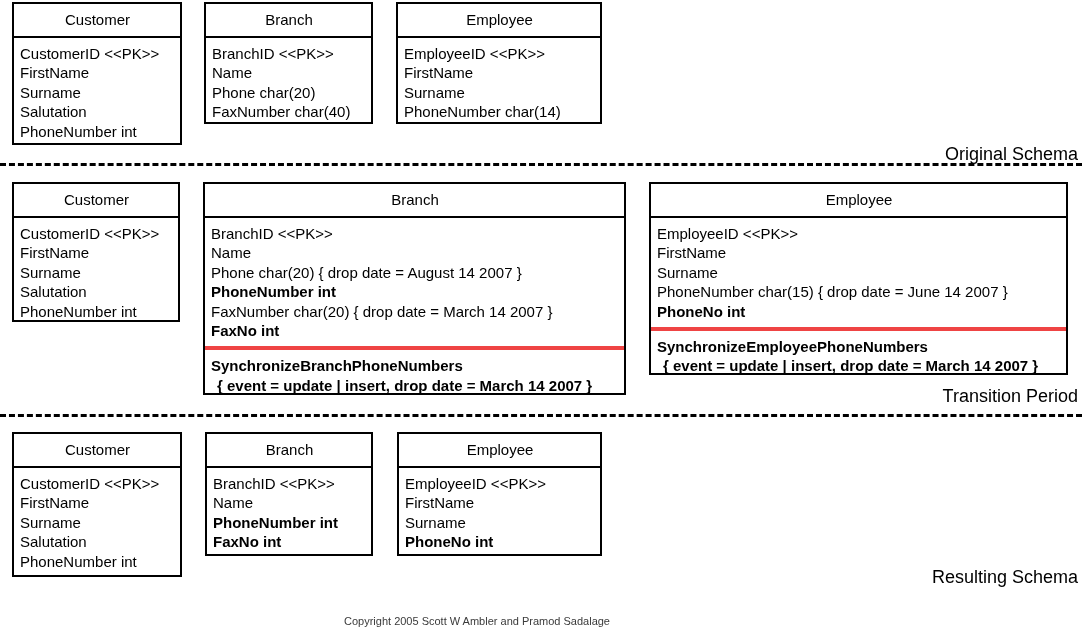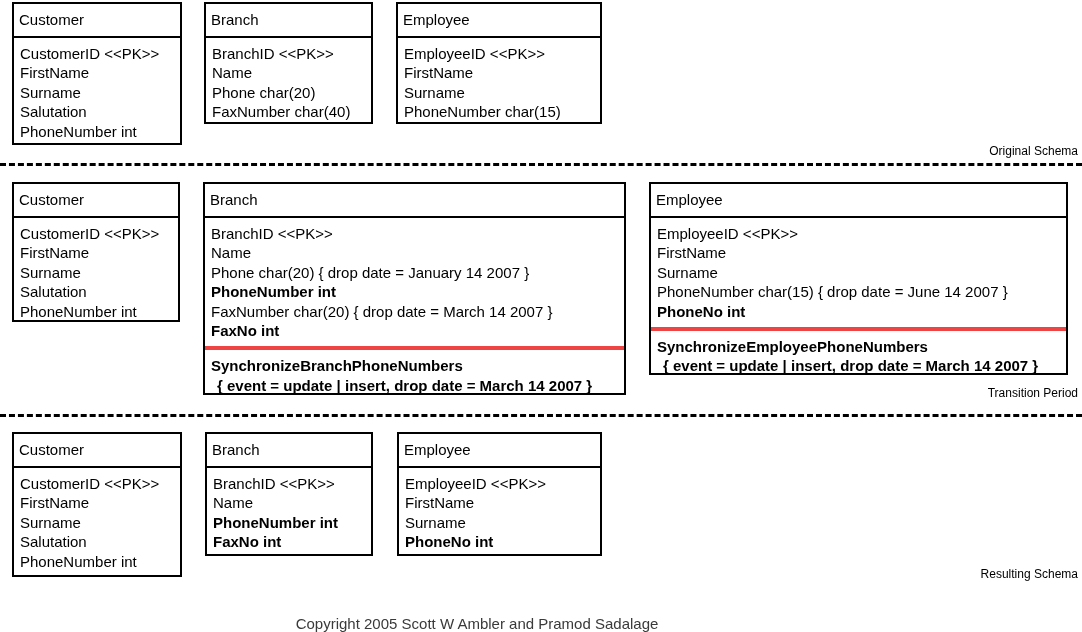--- a/index.html
+++ b/index.html
@@ -23,21 +23,21 @@
   
   .uml-box {
     position: absolute;
     box-sizing: border-box;
     border: 2px solid #000000;
     background: #ffffff;
   }
   .uml-title {
     box-sizing: border-box;
     border-bottom: 2px solid #000000;
-    text-align: left;
+    text-align: center;
     font-size: 15px;
     line-height: 1;
     padding: 8px 4px 9px 5px;
     white-space: nowrap;
   }
   .uml-compartment {
     box-sizing: border-box;
     padding: 6px 0 6px 6px;
   }
   .uml-compartment + .uml-compartment {
@@ -66,32 +66,32 @@
     position: absolute;
     left: 0;
     width: 1082px;
     height: 0;
     border-top: 3px dashed #000000;
   }
 
   
   .section-label {
     position: absolute;
-    font-size: 12px;
+    font-size: 18px;
     line-height: 1;
     text-align: right;
     white-space: nowrap;
   }
 
   .copyright {
     position: absolute;
     width: 954px;
     left: 0;
     text-align: center;
-    font-size: 15px;
+    font-size: 11px;
     line-height: 1;
     color: #3a3a3a;
   }
 </style>
 </head>
 <body>
 
 <div id="canvas">
 
 <div class="divider" style="top: 163px;"></div>
@@ -114,40 +114,40 @@
         <div class="attr">Phone char(20)</div>
         <div class="attr">FaxNumber char(40)</div>
       </div>
     </div>
     <div class="uml-box" style="left: 396px; top: 2px; width: 206px; height: 122px;">
       <div class="uml-title">Employee</div>
       <div class="uml-compartment">
         <div class="attr">EmployeeID  &lt;&lt;PK&gt;&gt;</div>
         <div class="attr">FirstName</div>
         <div class="attr">Surname</div>
-        <div class="attr">PhoneNumber char(15)</div>
+        <div class="attr">PhoneNumber char(14)</div>
       </div>
     </div>
     <div class="section-label" style="right: 4px; top: 145px;">Original Schema</div>
     <div class="uml-box" style="left: 12px; top: 182px; width: 168px; height: 140px;">
       <div class="uml-title">Customer</div>
       <div class="uml-compartment">
         <div class="attr">CustomerID &lt;&lt;PK&gt;&gt;</div>
         <div class="attr">FirstName</div>
         <div class="attr">Surname</div>
         <div class="attr">Salutation</div>
         <div class="attr">PhoneNumber int</div>
       </div>
     </div>
     <div class="uml-box" style="left: 203px; top: 182px; width: 423px; height: 213px;">
       <div class="uml-title">Branch</div>
       <div class="uml-compartment">
         <div class="attr">BranchID  &lt;&lt;PK&gt;&gt;</div>
         <div class="attr">Name</div>
-        <div class="attr">Phone char(20) { drop date = January 14 2007 }</div>
+        <div class="attr">Phone char(20) { drop date = August 14 2007 }</div>
         <div class="attr bold">PhoneNumber int</div>
         <div class="attr">FaxNumber char(20) { drop date = March 14 2007 }</div>
         <div class="attr bold">FaxNo int</div>
       </div>
       <div class="uml-compartment">
         <div class="trigger-line">SynchronizeBranchPhoneNumbers</div>
         <div class="trigger-line indent">{ event = update | insert, drop date = March 14 2007 }</div>
       </div>
     </div>
     <div class="uml-box" style="left: 649px; top: 182px; width: 419px; height: 193px;">

